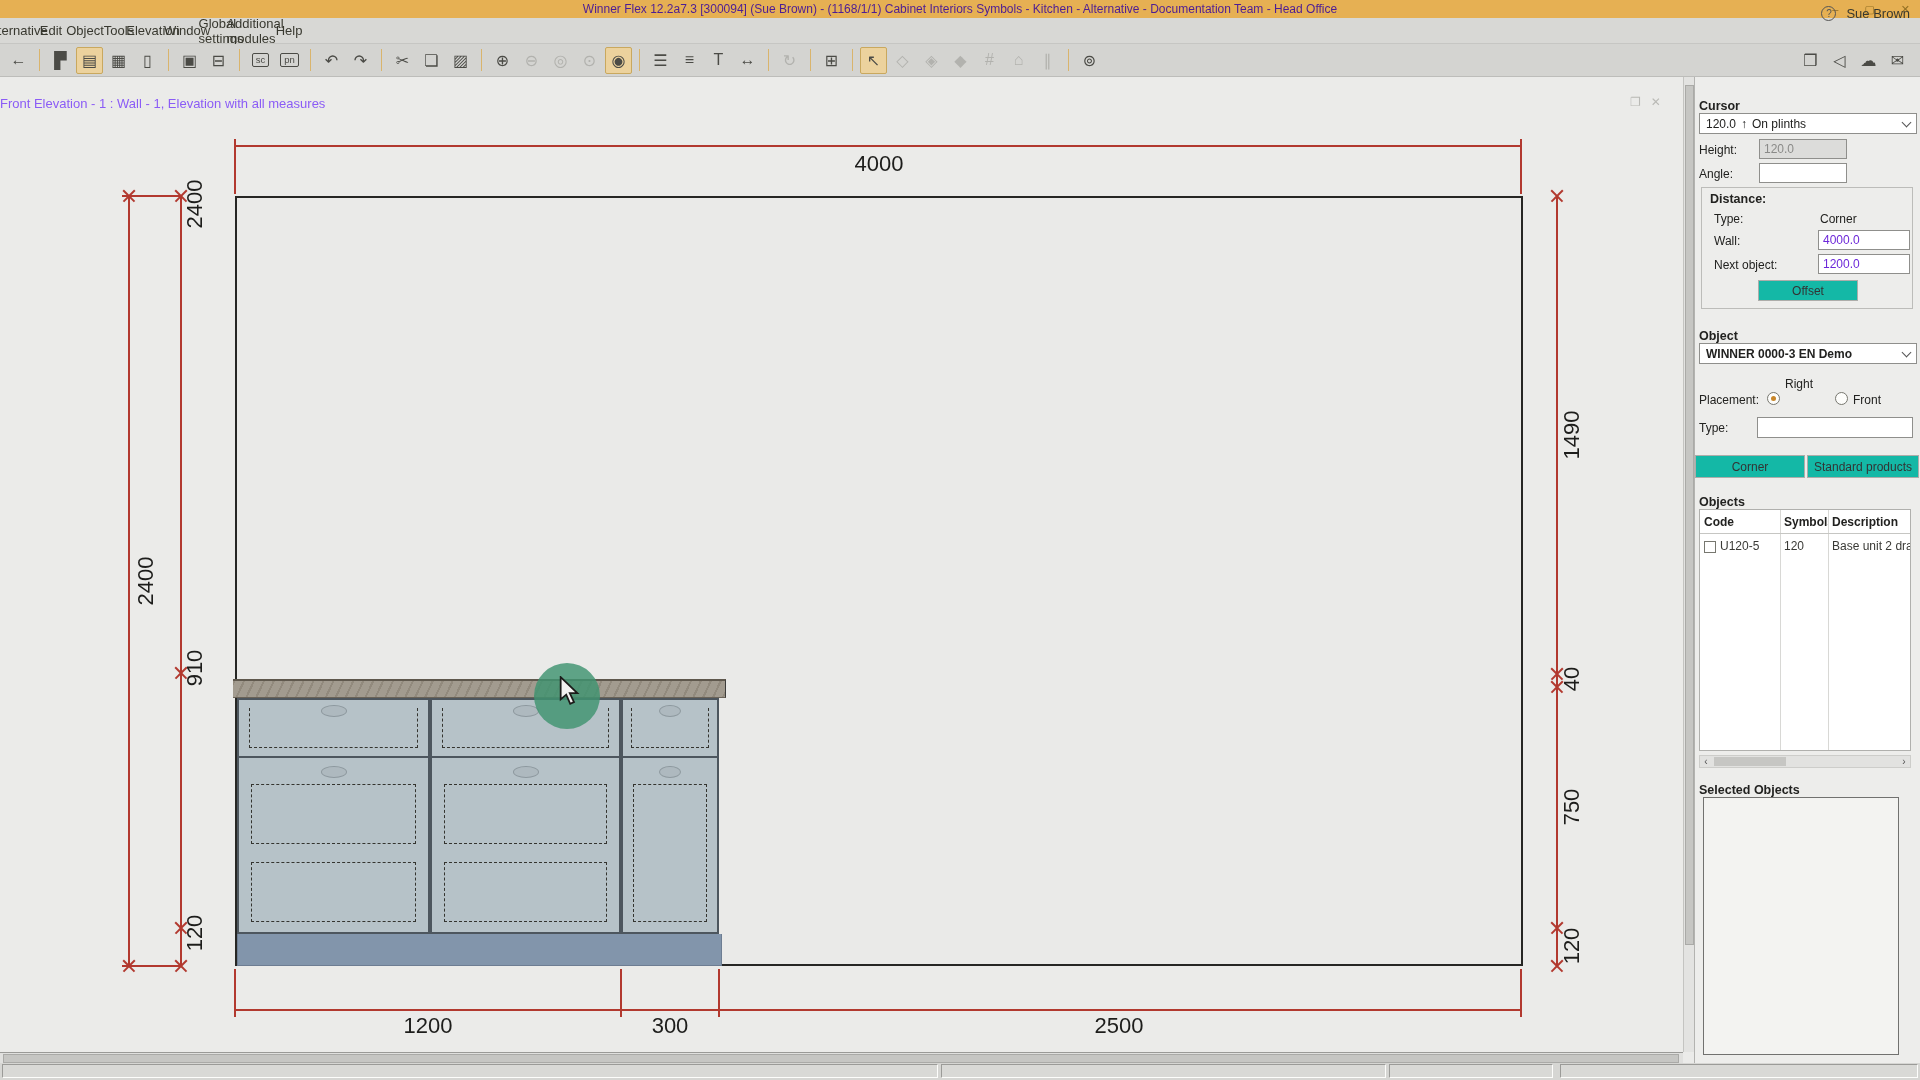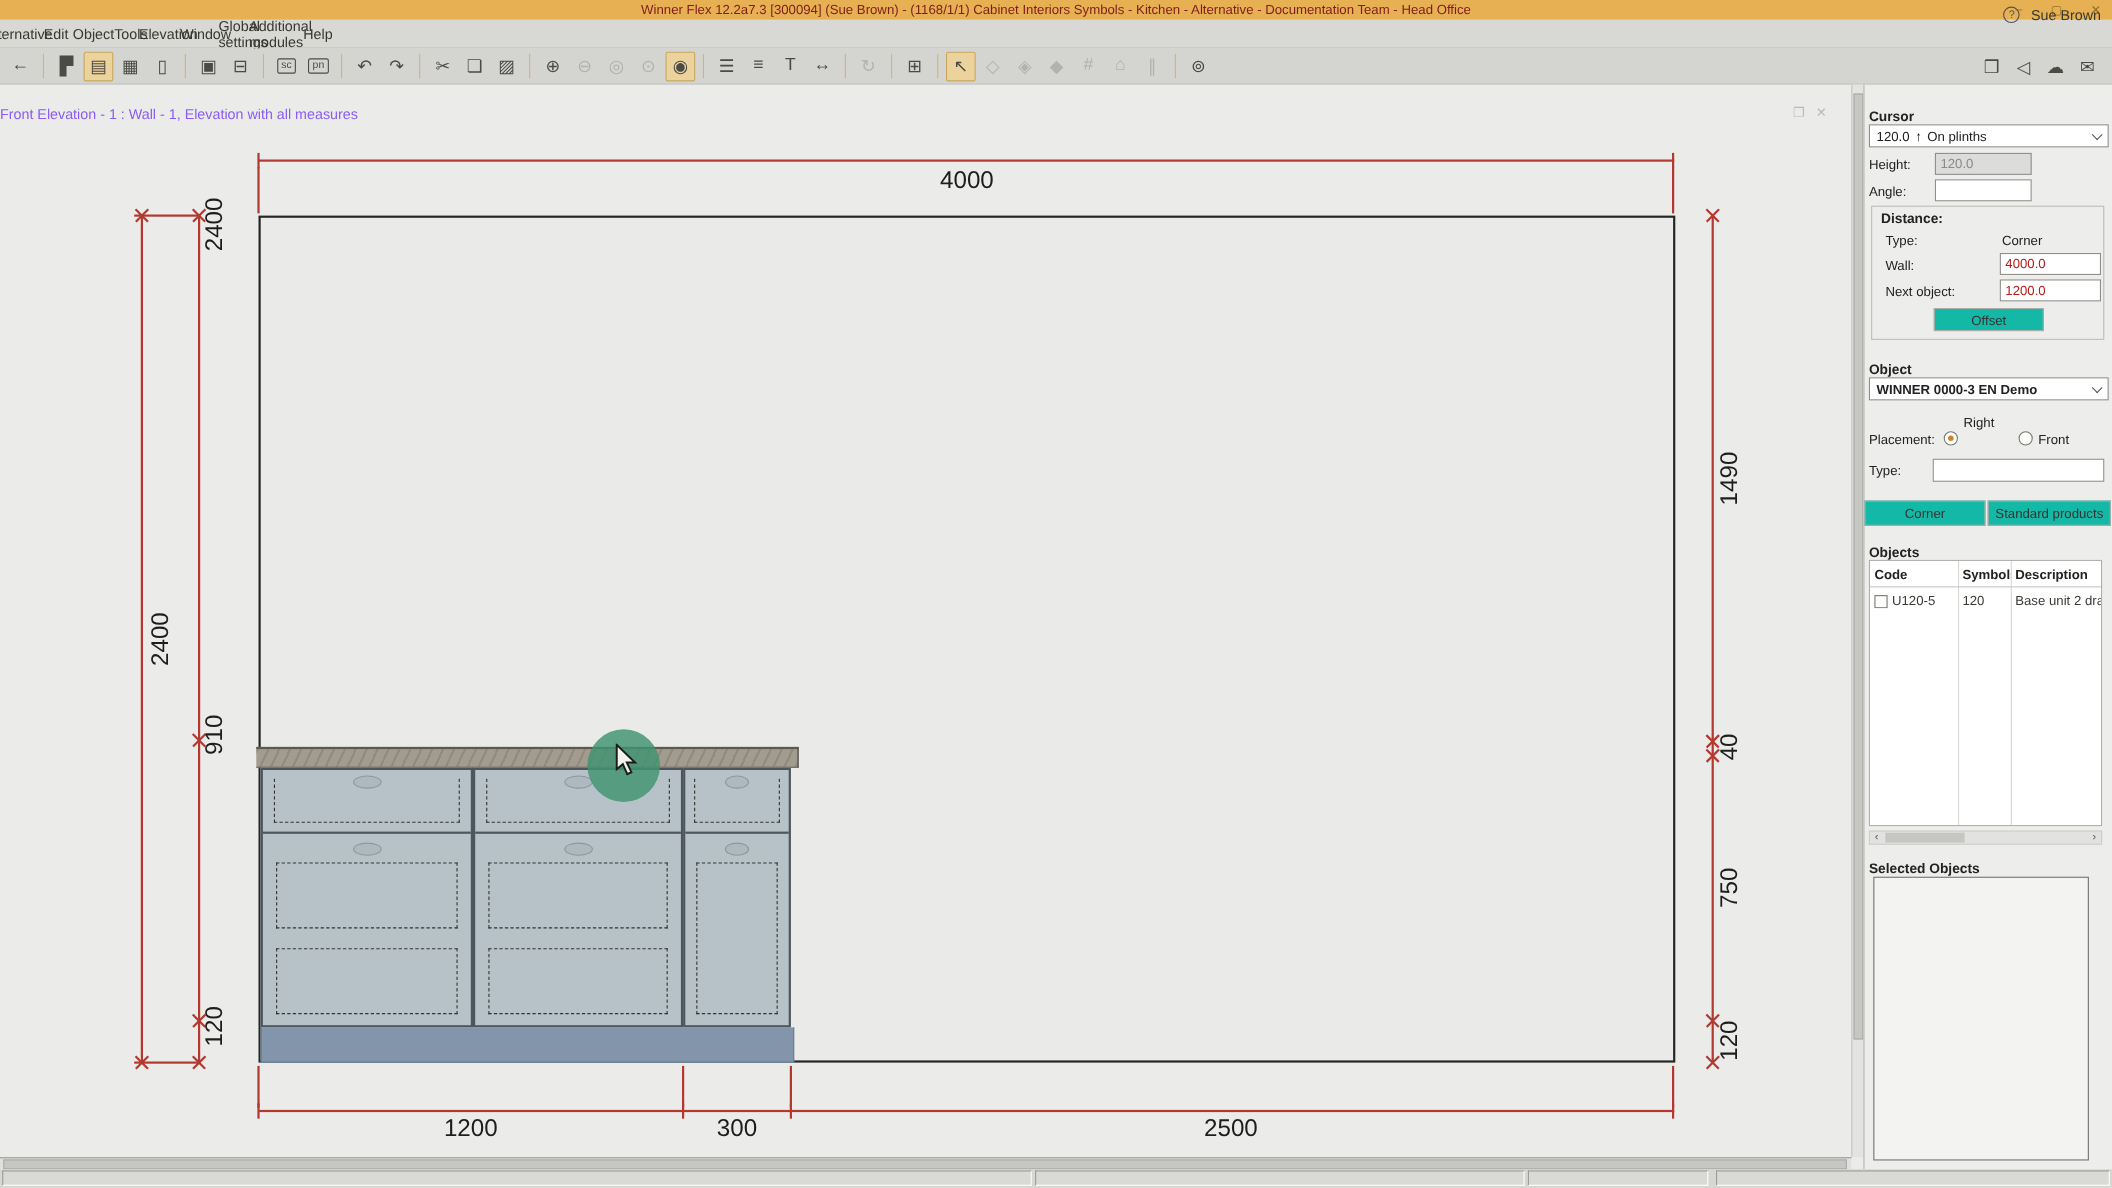--- a/index.html
+++ b/index.html
@@ -3,21 +3,21 @@
 <meta charset="utf-8">
 <style>
   *{box-sizing:border-box;margin:0;padding:0}
   html,body{background:#888}
   #app{position:relative;width:1920px;height:1080px;overflow:hidden;
        font-family:"Liberation Sans",sans-serif;background:#ebebe9;color:#2e2e2c}
 
   
   #titlebar{position:absolute;left:0;top:0;width:1920px;height:18px;background:#e6b053;
             display:flex;align-items:center;justify-content:center}
-  #titlebar .ttext{font-size:12px;color:#7f1d1d;white-space:nowrap}
+  #titlebar .ttext{font-size:12px;color:#4c1d95;white-space:nowrap}
   #win-controls{position:absolute;right:10px;top:0;height:18px;display:flex;gap:26px;align-items:center}
   #win-controls span{font-size:11px;color:#936f23;cursor:default}
 
   
   #menubar{position:absolute;left:0;top:18px;width:1920px;height:26px;background:#d8d8d5;
            display:flex;align-items:center;border-bottom:1px solid #c6c6c3}
   #menubar [data-name^="menu-"]{font-size:13px;color:#38382f;padding:0 15px;height:100%;
            display:flex;align-items:center;cursor:default}
   #menu-right{position:absolute;right:10px;top:0;height:26px;display:flex;align-items:center;gap:10px}
   #help-circle{width:15px;height:15px;border:1.4px solid #555;border-radius:50%;
@@ -73,21 +73,21 @@
   #canvas-vscroll .thumb{position:absolute;left:1px;top:8px;width:9px;height:860px;background:#c6c6c3;border:1px solid #aaaaa7}
   #canvas-hscroll{position:absolute;left:0;top:1052px;width:1683px;height:11px;background:#e0e0de;border-top:1px solid #9a9a97}
   #canvas-hscroll .thumb{position:absolute;left:3px;top:1px;width:1676px;height:9px;background:#c6c6c3;border:1px solid #aaaaa7}
 
   
   #panel{position:absolute;left:1694px;top:77px;width:226px;height:986px;background:#ededeb;
          border-left:1px solid #b3b3b0;font-size:12px;color:#222220}
   #panel .abs{position:absolute}
   .plabel{font-size:12px;color:#222220}
   .pbold{font-weight:bold;font-size:12.5px}
-  .pinput{background:#fff;border:1px solid #8f8f8c;font-size:12px;padding:0 4px;display:flex;align-items:center;color:#b91c1c}
+  .pinput{background:#fff;border:1px solid #8f8f8c;font-size:12px;padding:0 4px;display:flex;align-items:center;color:#6d28d9}
   .pinput.dis{background:#dcdcda;color:#8a8a88}
   .pbtn{background:#14b8a6;border:1px solid #adadaa;display:flex;align-items:center;justify-content:center;
         font-size:12px;color:#333;cursor:default}
   .combo{background:#fff;border:1px solid #8f8f8c;display:flex;align-items:center;padding:0 6px;gap:5px}
   .chev{width:7px;height:7px;border-right:1.6px solid #555;border-bottom:1.6px solid #555;
         transform:rotate(45deg);margin-left:auto;margin-top:-3px}
   .gbox{border:1px solid #bcbcb9}
   .radio{width:13px;height:13px;border:1px solid #77776f;border-radius:50%;background:#fdfdfb;position:relative}
   .radio.sel::after{content:"";position:absolute;left:3px;top:3px;width:5px;height:5px;border-radius:50%;background:#c8862a}
   .chkbox{width:12px;height:12px;border:1px solid #77776f;background:#fff}

